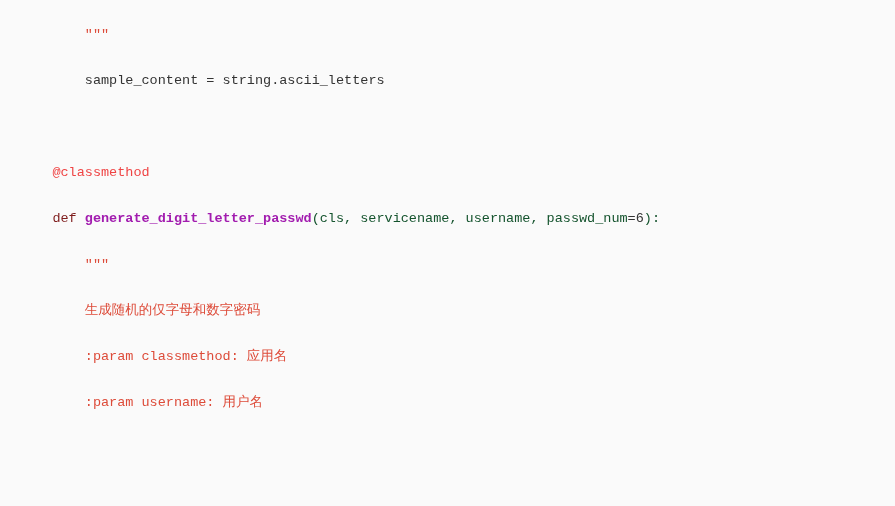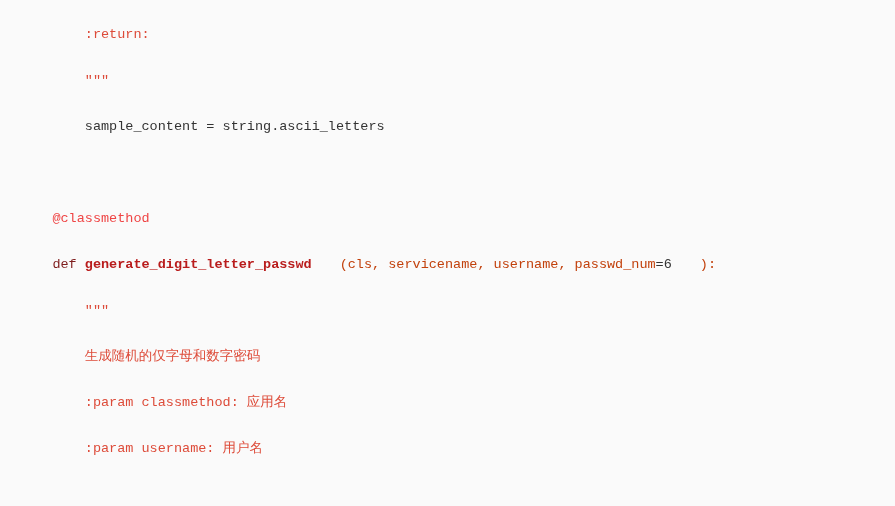--- a/index.html
+++ b/index.html
@@ -13,31 +13,30 @@
   }
   .code-container {
     padding: 0 20px;
     white-space: pre;
   }
   .line {
     display: block;
   }
   .decorator { color: #ef4444; }
   .keyword { color: #7f1d1d; }
-  .funcname { color: #b91c1c; font-weight: bold; }
+  .funcname { color: #a21caf; font-weight: bold; }
   .docstring { color: #dd4b39; }
-  .param { color: #c2410c; margin-left: 28px; }
+  .param { color: #14532d; }
   .default { color: #333; }
   .plain { color: #333; }
 </style>
 </head>
 <body>
 
 <div class="code-container">
-<span class="line"><span class="docstring">        :return:</span></span>
 <span class="line"><span class="docstring">        """</span></span>
 <span class="line"><span class="plain">        sample_content </span><span class="plain">=</span><span class="plain"> string.ascii_letters</span></span>
 <span class="line"> </span>
 <span class="line"><span class="decorator">    @classmethod</span></span>
 <span class="line"><span class="keyword">    def </span><span class="funcname">generate_digit_letter_passwd</span><span class="param">(cls, servicename, username, passwd_num</span><span class="plain">=</span><span class="default">6</span><span class="param">):</span></span>
 <span class="line"><span class="docstring">        """</span></span>
 <span class="line"><span class="docstring">        生成随机的仅字母和数字密码</span></span>
 <span class="line"><span class="docstring">        :param classmethod: 应用名</span></span>
 <span class="line"><span class="docstring">        :param username: 用户名</span></span>
 

